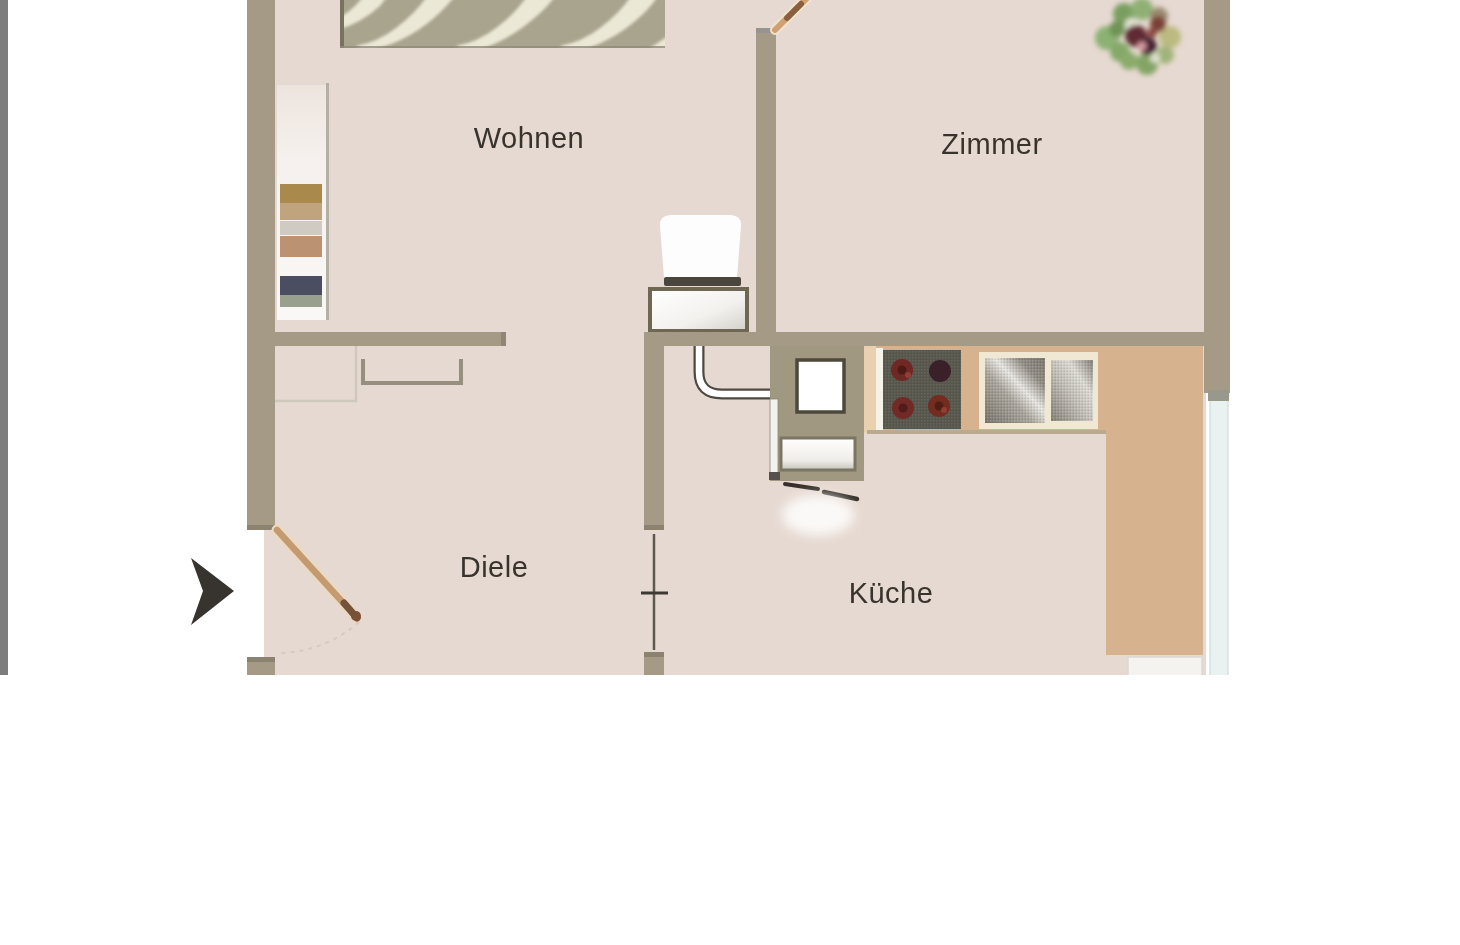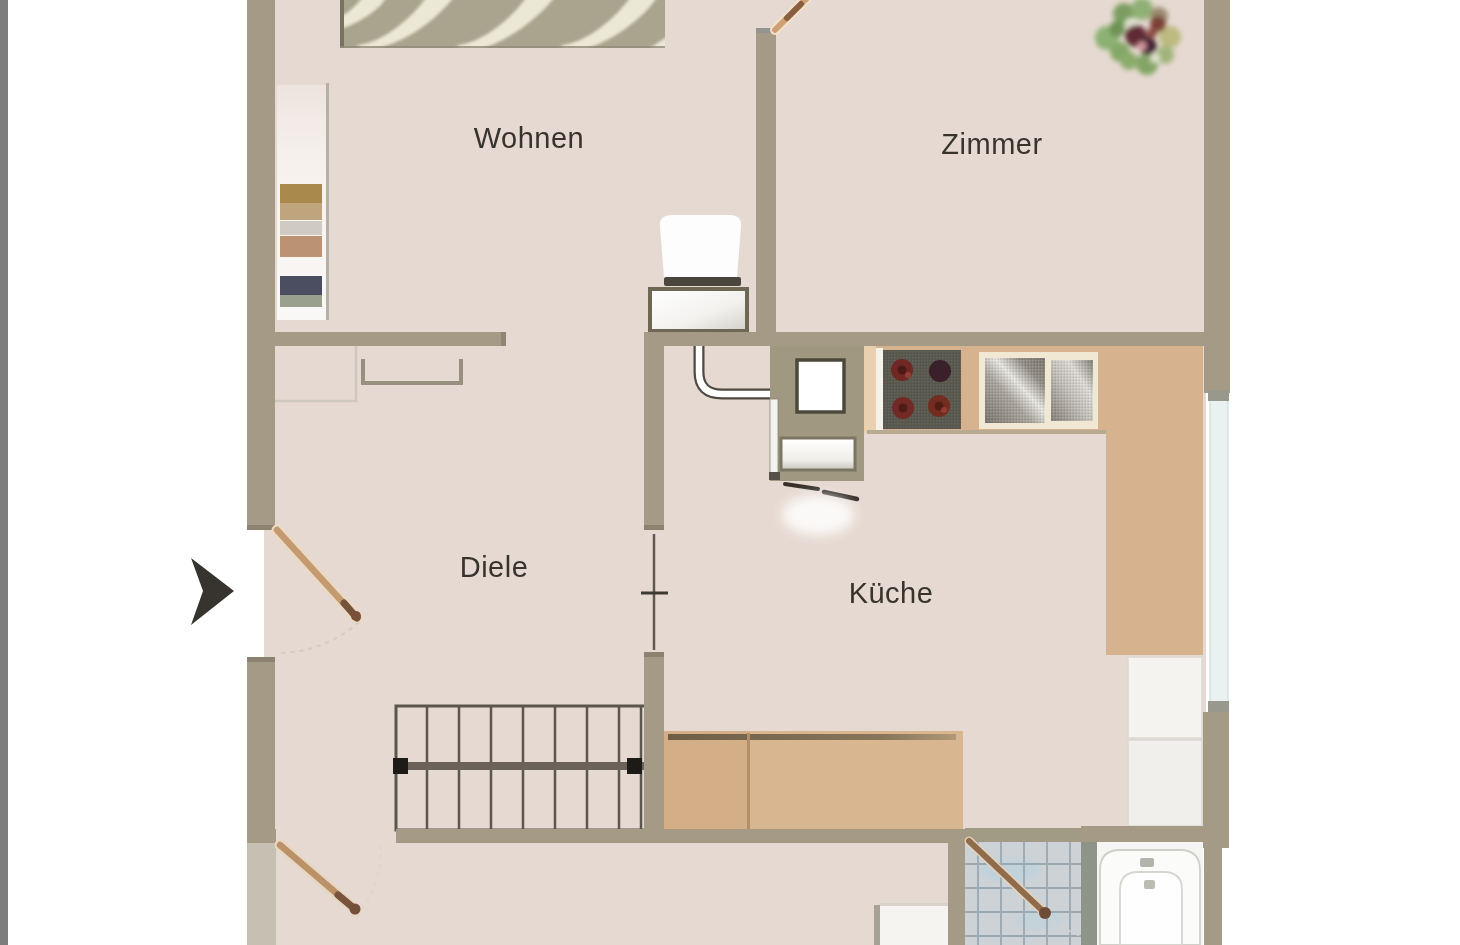--- a/index.html
+++ b/index.html
@@ -1,16 +1,16 @@
 <!DOCTYPE html>
 <html><head>
 <meta charset="utf-8">
 <style>
   html,body{margin:0;padding:0;background:#ffffff;}
-  .page{position:relative;width:1460px;height:945px;overflow:hidden;background:#ffffff;
+  .page{position:relative;width:1460px;height:675px;overflow:hidden;background:#ffffff;
         font-family:"Liberation Sans", sans-serif;}
   svg{position:absolute;left:0;top:0;}
 </style>
 </head>
 <body>
 <div class="page">
 <svg width="1460" height="945" viewBox="0 0 1460 945">
   <defs>
     <linearGradient id="sinkMetal" x1="0" y1="1" x2="1" y2="0">
       <stop offset="0" stop-color="#76726a"></stop>

